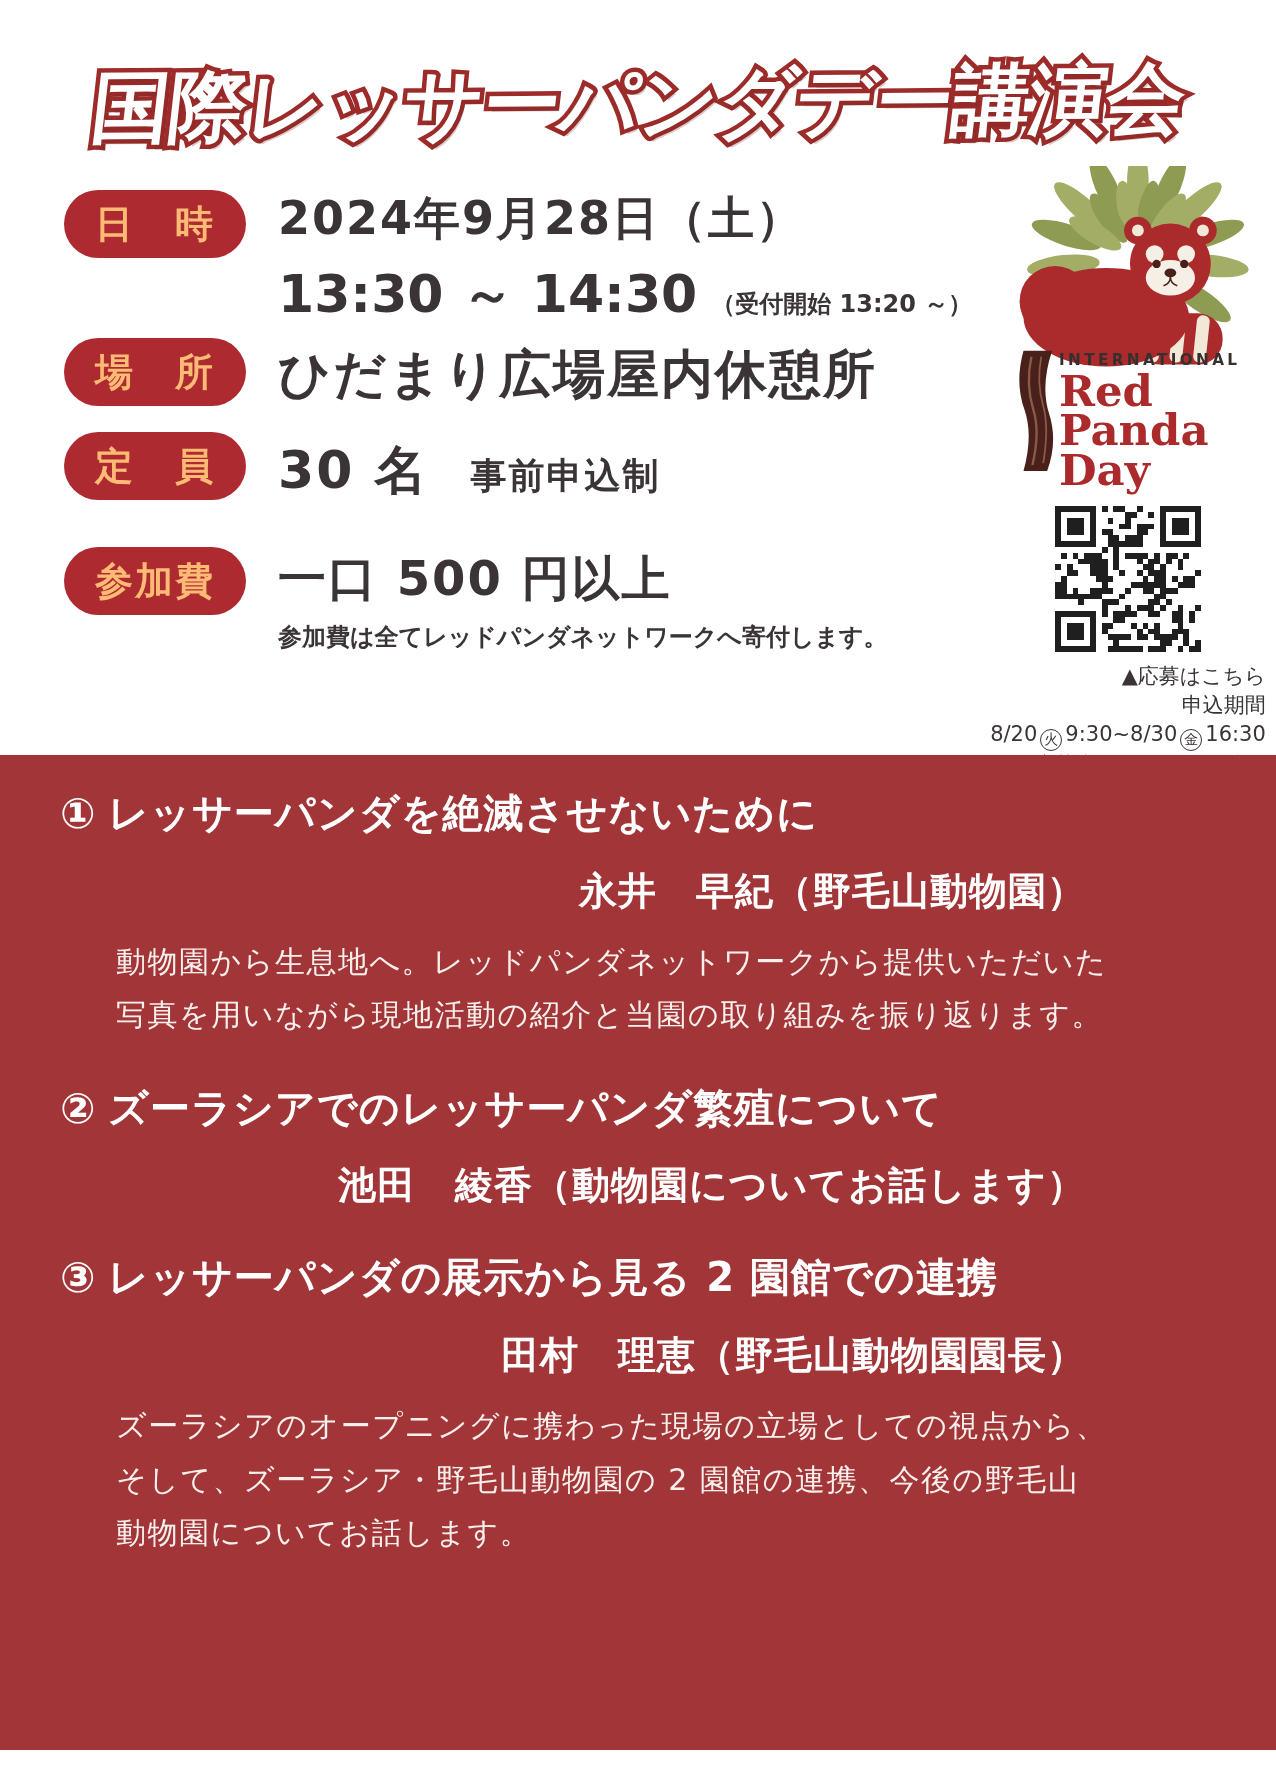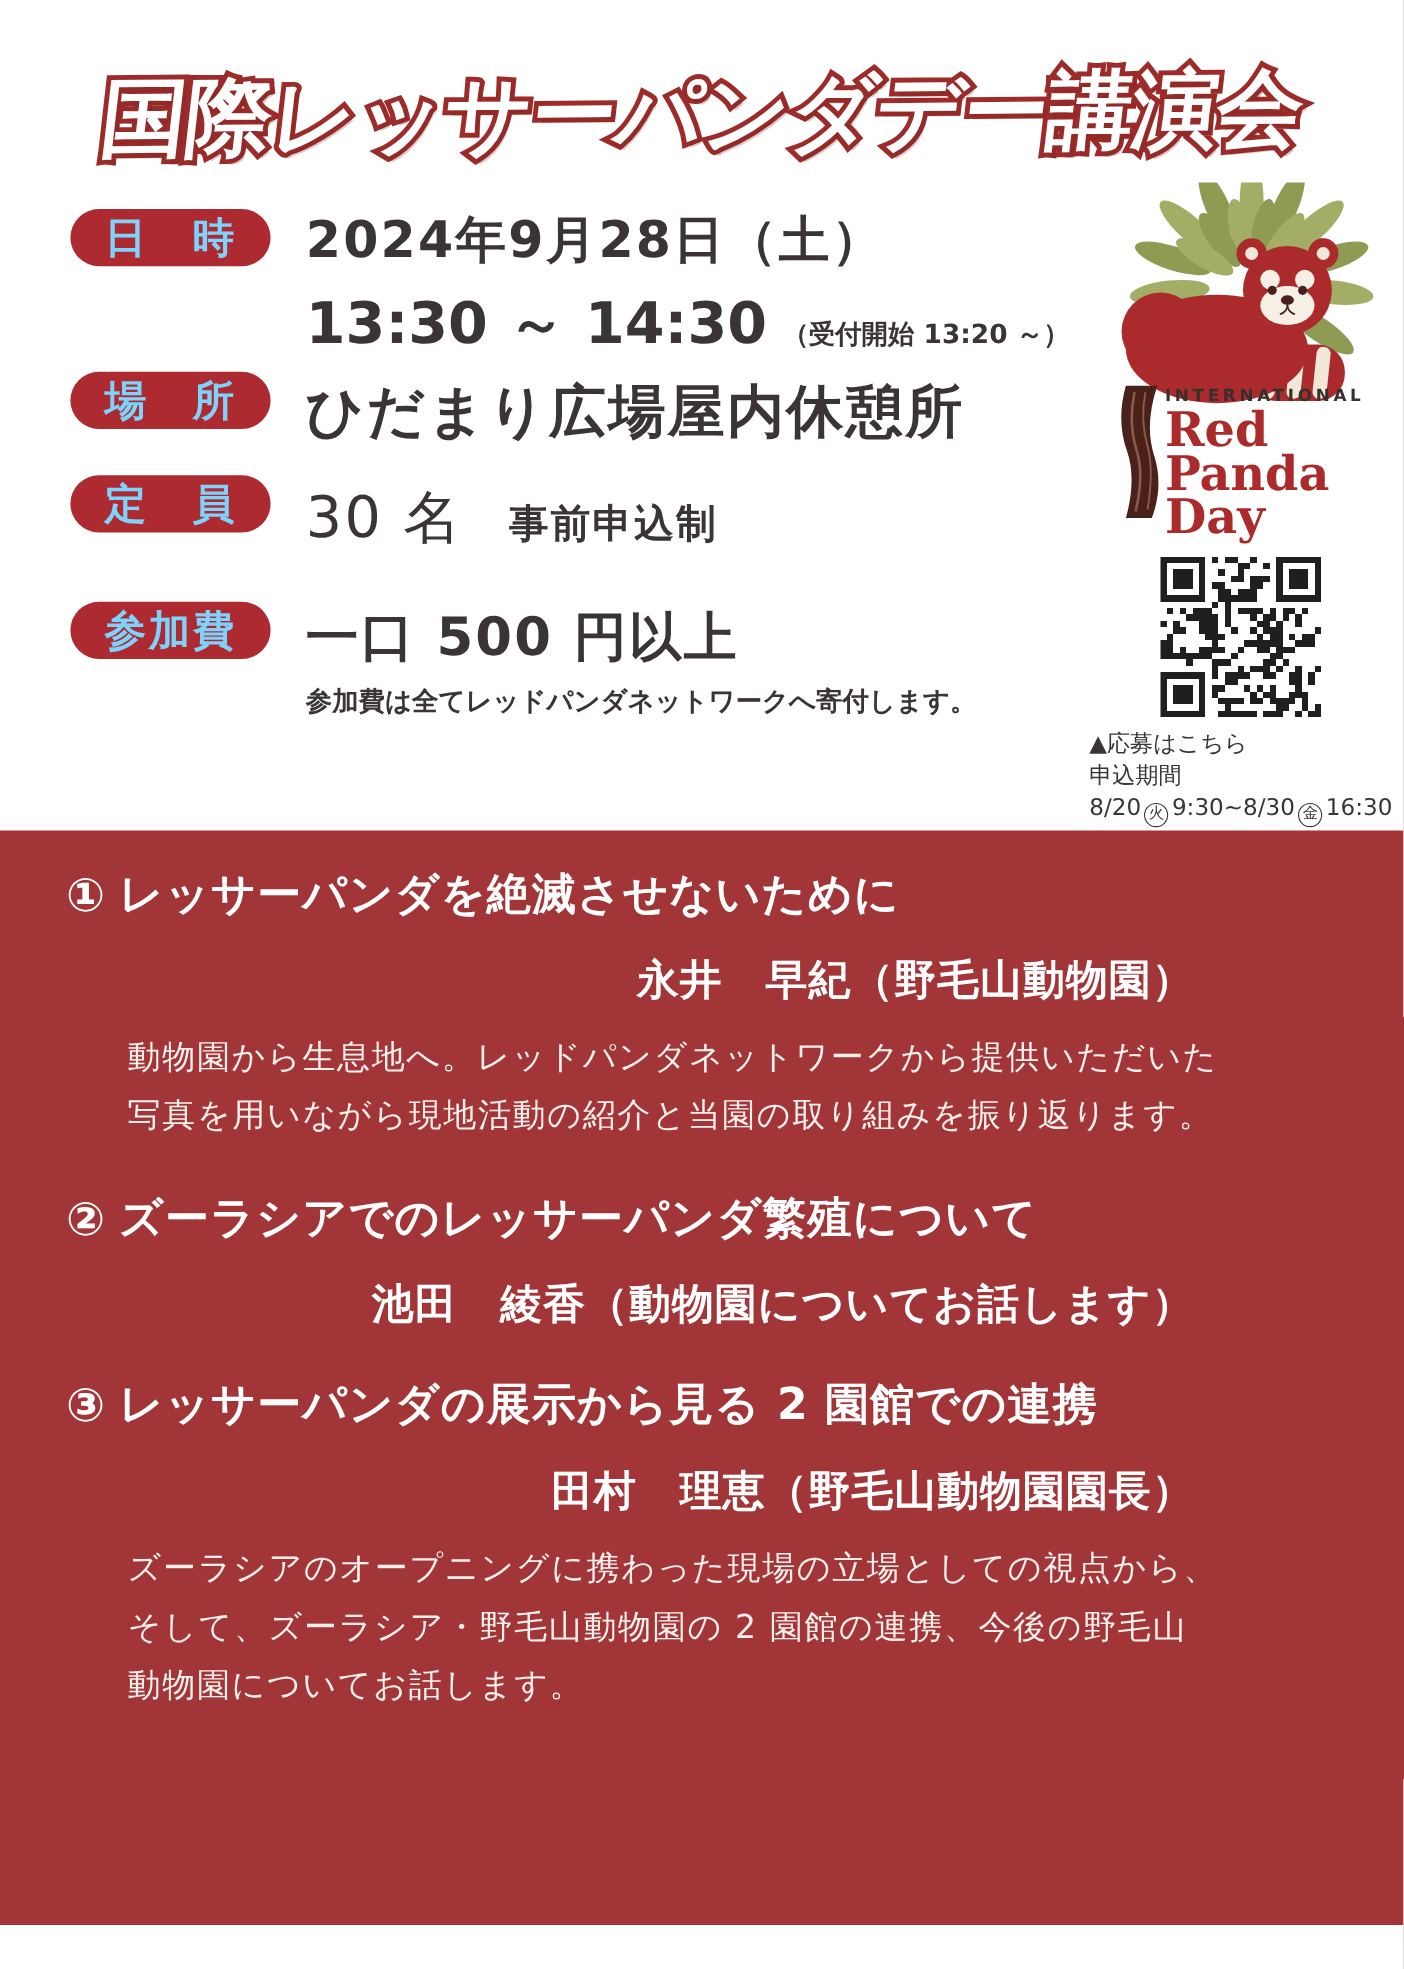--- a/index.html
+++ b/index.html
@@ -38,41 +38,41 @@
     white-space:nowrap;
   }
   
   .info-row{position:absolute;left:64px;display:flex;align-items:flex-start;}
   .row-datetime{top:188px;}
   .row-place{top:308px;margin-top:28px;}
   .row-capacity{top:430px;}
   .row-fee{top:545px;}
   .pill{
     flex:0 0 auto;
-    width:182px;height:52px;border-radius:34px;
-    background:var(--accent_red);color:#7dd3fc;
+    width:182px;height:68px;border-radius:34px;
+    background:var(--accent_red);color:#fdba74;
     display:flex;align-items:center;justify-content:center;
     font-size:38px;font-weight:800;letter-spacing:2px;
     margin-top:2px;
   }
   .row-content{margin-left:32px;}
   .dt-line1{font-size:46px;font-weight:800;letter-spacing:2px;white-space:nowrap;}
   .dt-line2{font-size:52px;font-weight:800;margin-top:10px;white-space:nowrap;display:flex;align-items:baseline;}
   .dt-note{font-size:24px;font-weight:700;margin-left:14px;letter-spacing:0;}
   .place-value{font-size:52px;font-weight:800;letter-spacing:2px;margin-top:4px;white-space:nowrap;}
   .cap-line{display:flex;align-items:baseline;margin-top:6px;}
-  .cap-value{font-size:52px;font-weight:400;letter-spacing:2px;}
+  .cap-value{font-size:52px;font-weight:700;letter-spacing:2px;}
   .cap-note{font-size:36px;font-weight:800;margin-left:42px;letter-spacing:2px;}
   .fee-value{font-size:48px;font-weight:800;letter-spacing:2px;margin-top:2px;white-space:nowrap;}
   .fee-note{font-size:24px;font-weight:700;margin-top:10px;letter-spacing:0;white-space:nowrap;}
   
   .right-col{
     position:absolute;left:988px;top:166px;width:280px;
     display:flex;flex-direction:column;align-items:center;
-    text-align:left;
+    text-align:right;
   }
   .logo-svg{width:276px;height:330px;display:block;}
   .logo-int{font-family:"DejaVu Sans","Liberation Sans",sans-serif;font-size:15.5px;font-weight:600;letter-spacing:3.4px;fill:#35302d;}
   .logo-word{font-family:"DejaVu Serif","Liberation Serif",serif;font-size:44px;font-weight:700;fill:var(--logo_red);}
   .qr{width:146px;height:146px;margin-top:10px;background:#fff;}
   .qr-captions{margin-top:10px;font-size:21px;font-weight:500;color:var(--text_dark);line-height:1.38;white-space:nowrap;}
   .circ{
     display:inline-flex;align-items:center;justify-content:center;
     width:22px;height:22px;border:1.5px solid var(--text_dark);border-radius:50%;
     font-size:14px;margin:0 3px;vertical-align:-3px;

